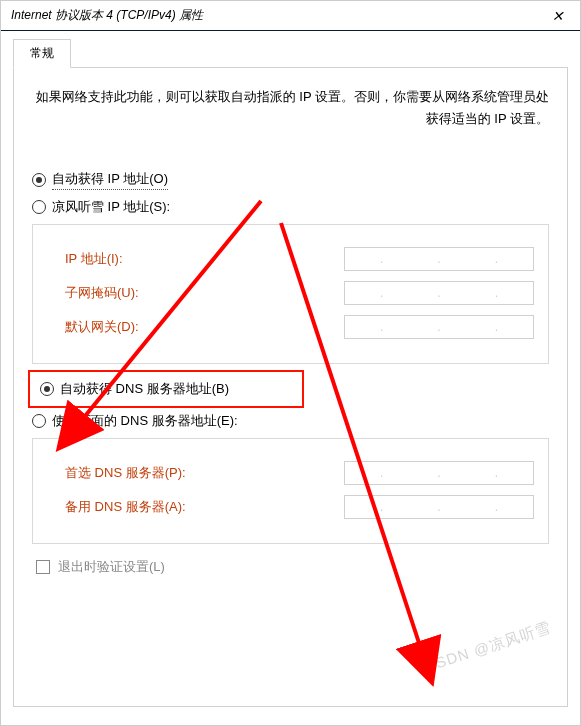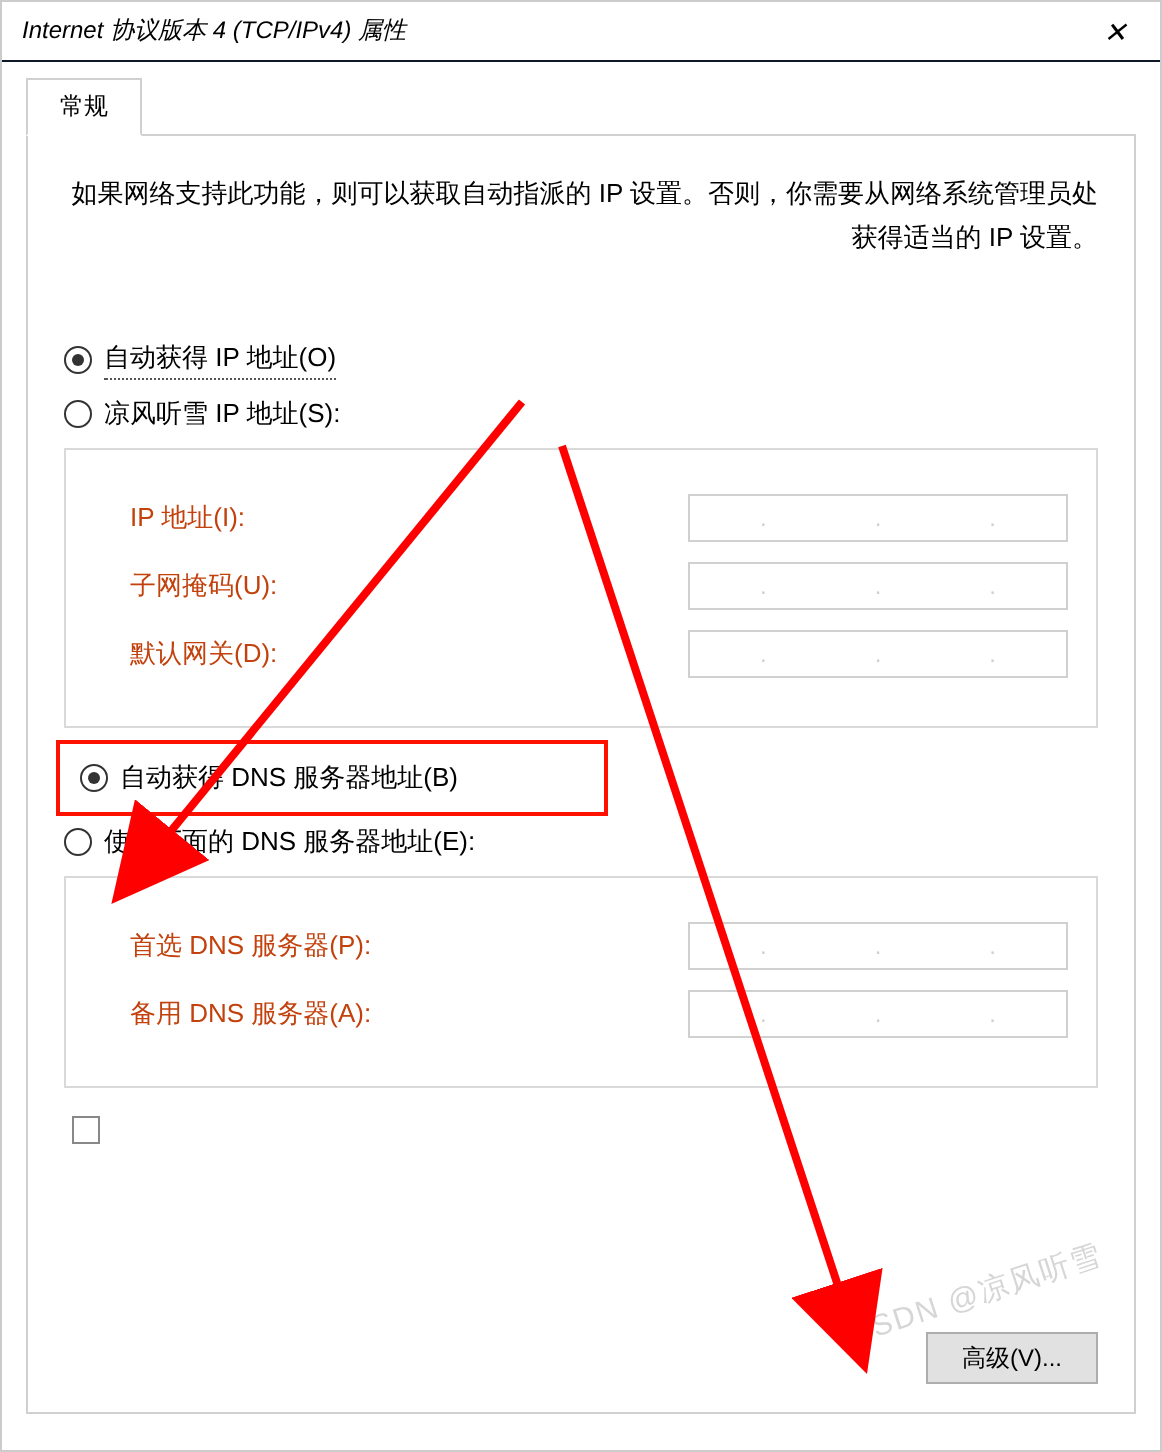--- a/index.html
+++ b/index.html
@@ -122,27 +122,23 @@
           <div class="ip-input">
               <span>.</span>
               <span>.</span>
               <span>.</span>
             </div>
         </div>
       </div>
 
       <div class="chk-row">
         <span class="chk"></span>
+        <span class="chk-label">退出时验证设置(L)</span>
       </div>
 
-      <div class="advanced-wrap">
-        <div class="btn">
-            <span>高级(V)...</span>
-          </div>
-      </div>
     </div>
 
     <div class="bottom-buttons">
     </div>
   </div>
 
   <div class="watermark">CSDN @凉风听雪</div>
 
   <svg class="arrows">
     <defs>

